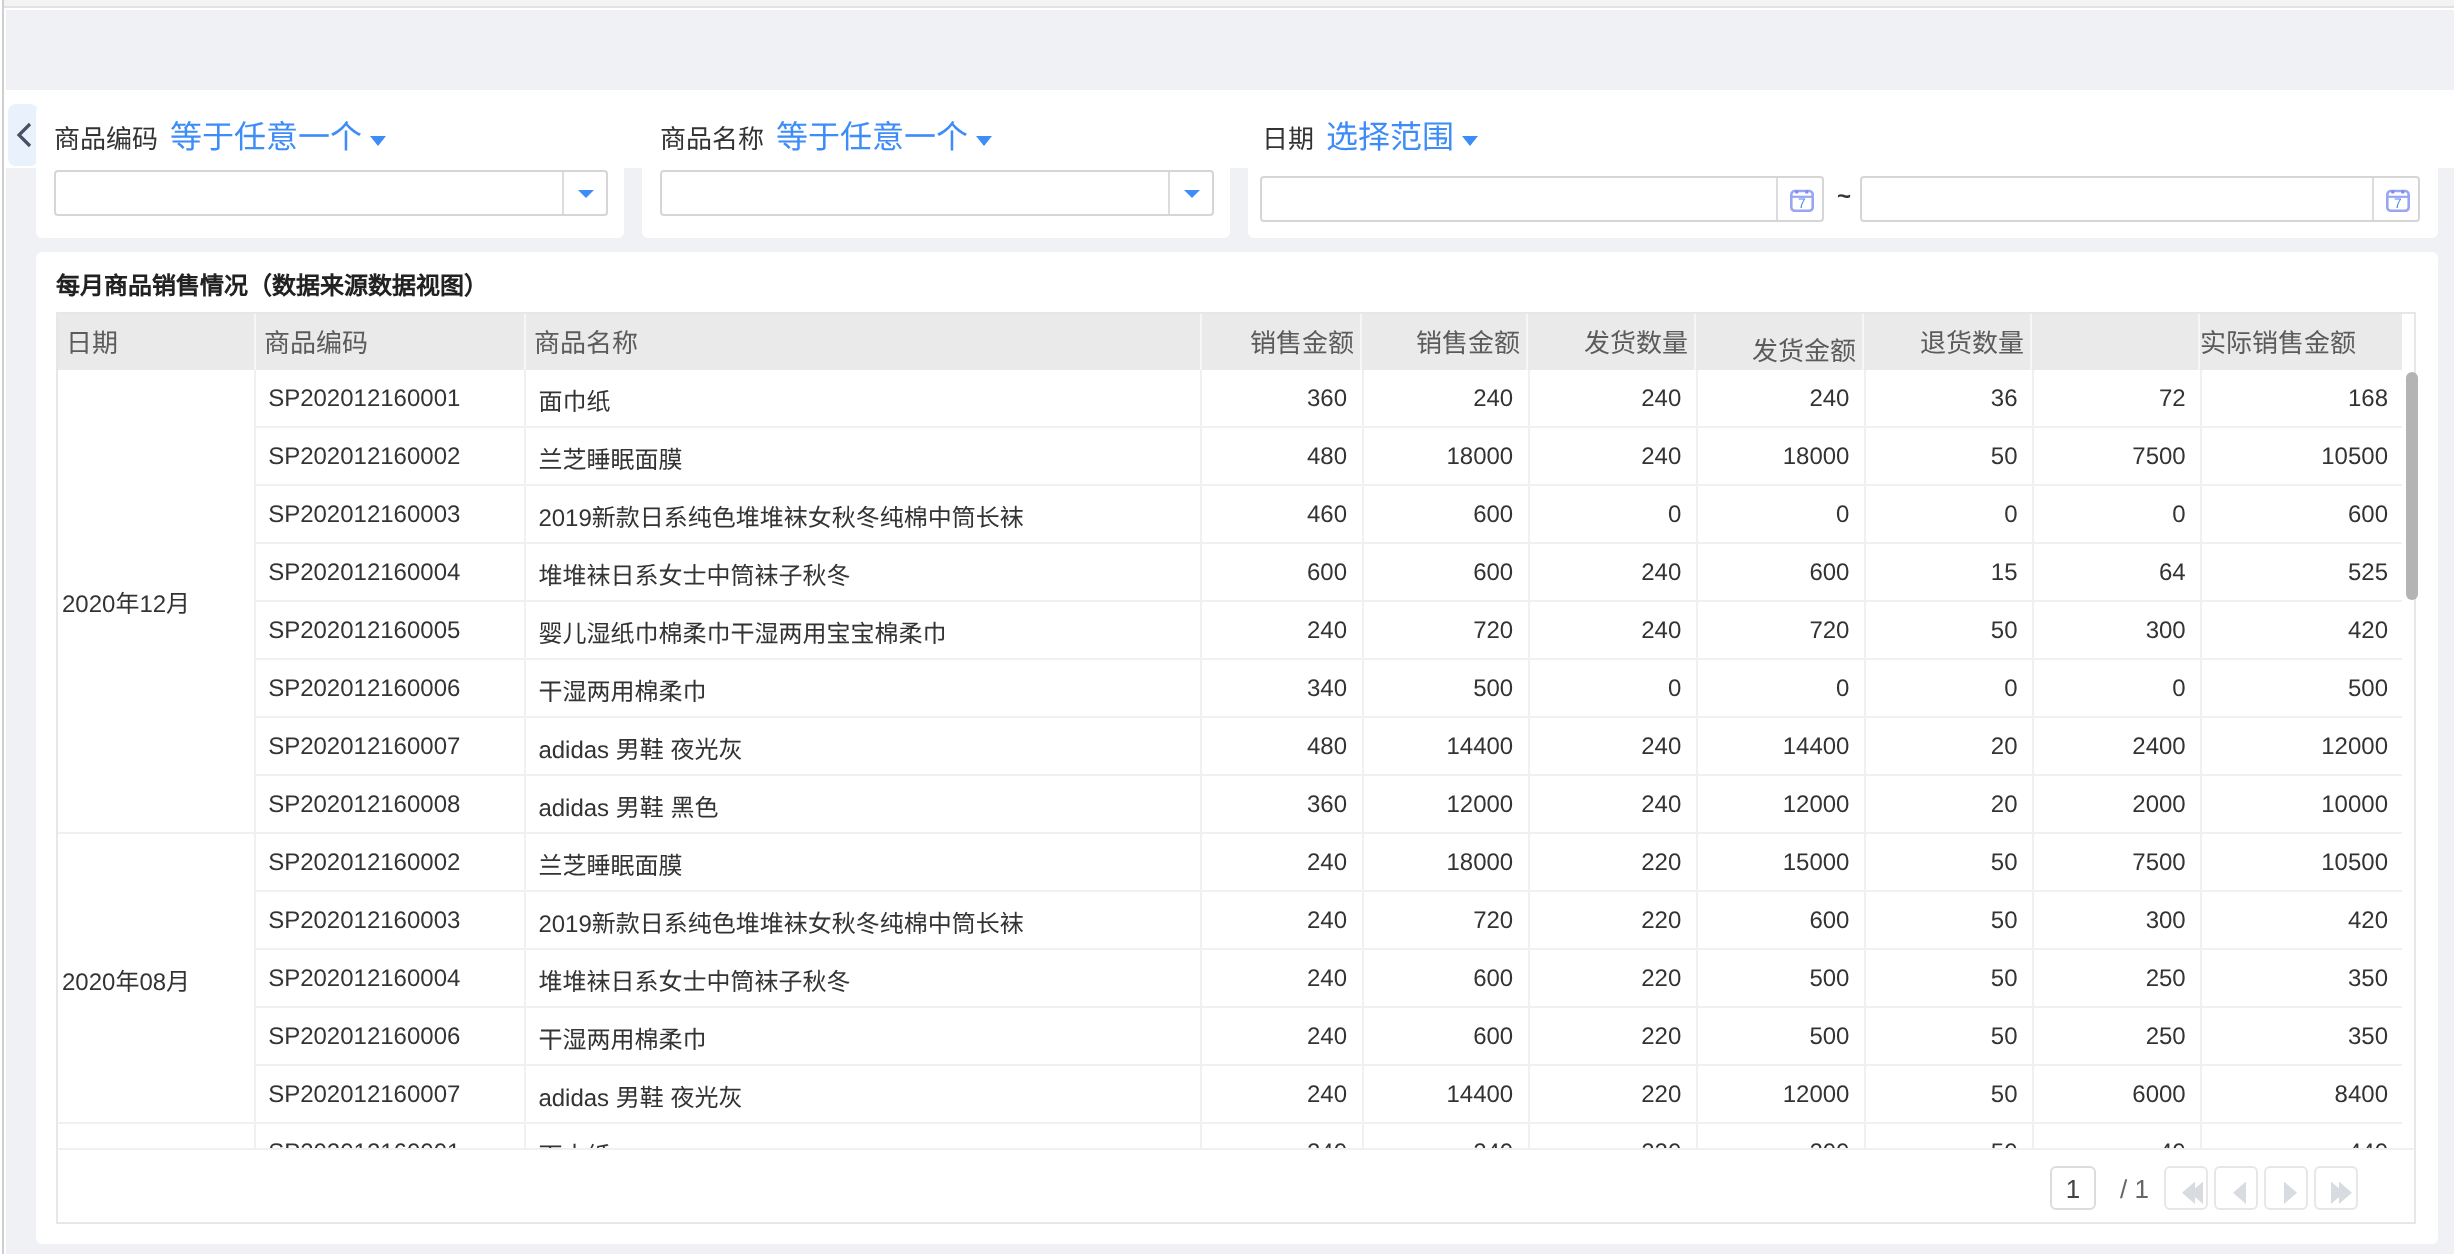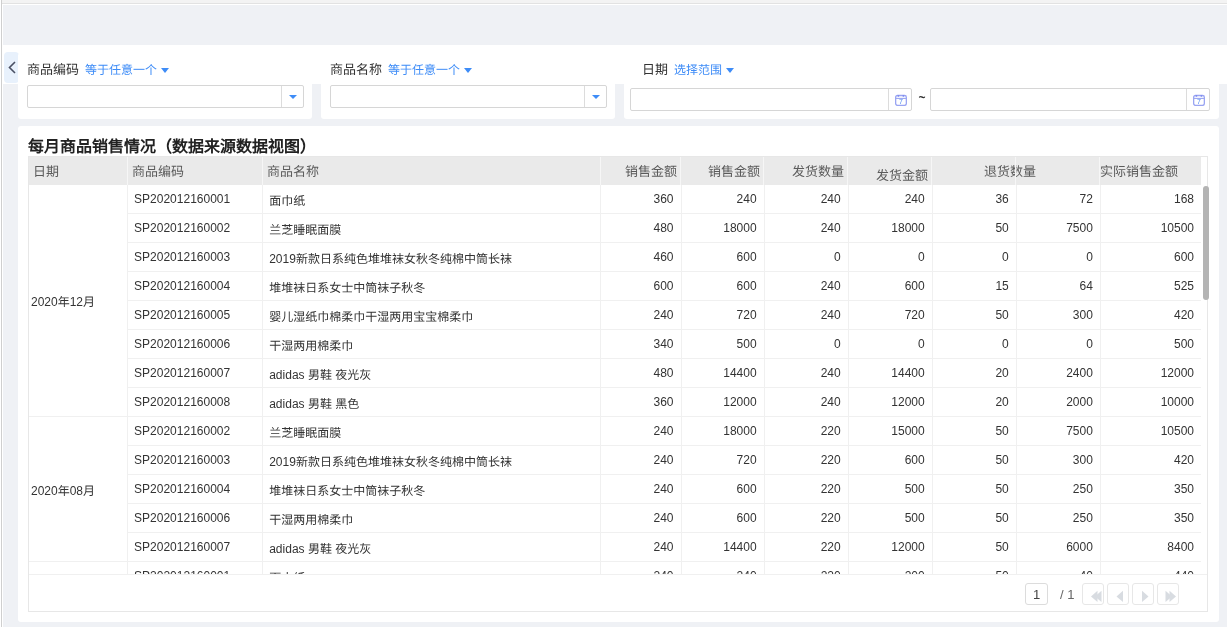--- a/index.html
+++ b/index.html
@@ -15,32 +15,32 @@
   #backbtn svg { position:absolute; left:4px; top:9px; }
   #htitle { left:24px; top:9px; height:30px; line-height:30px; font-size:12px; font-weight:500; color:#111; }
   #fullscr { right:16px; top:9px; height:30px; line-height:30px; font-size:12px; color:#4c1d95;text-decoration:underline; }
   #fullscr svg { vertical-align:-1px; margin-right:4px; }
   
   .card { background:#fff; border-radius:3px; }
   #fc1 { left:15px; top:48px; width:294px; height:66px; }
   #fc2 { left:318px; top:48px; width:294px; height:66px;text-align:center; }
   #fc3 { left:621px; top:48px; width:595px; height:66px; }
   .flabel { position:absolute; left:9px; top:7px; font-size:13px; color:#333; height:18px; line-height:19px; }
-  .fop { color:#3e8cf7; font-size:12px; margin-left:6px; }
+  .fop { color:#3e8cf7; font-size:16px; margin-left:6px; }
   .caret { display:inline-block; width:0; height:0; border-left:4px solid transparent; border-right:4px solid transparent; border-top:5px solid #3e8cf7; vertical-align:1px; margin-left:4px; }
   .selbox { position:absolute; left:9px; right:8px; top:32px; height:23px; border:1px solid #d6d6d6; border-radius:2px; background:#fff; }
   .selarrow { position:absolute; right:0; top:0; width:22px; height:21px; border-left:1px solid #dcdcdc; }
   .selarrow .caret { position:absolute; left:7px; top:9px; margin-left:0; border-left-width:4px; border-right-width:4px; border-top-width:4.5px; }
   .dinput { position:absolute; top:35px; height:23px; border:1px solid #d6d6d6; border-radius:2px; background:#fff; }
   .dsep { position:absolute; right:22px; top:0; width:1px; height:21px; background:#dcdcdc; }
   .calico { position:absolute; right:4px; top:5px; }
   #tilde { position:absolute; left:284px; top:38px; width:28px; text-align:center; font-size:12px; font-weight:700; color:#333; }
   
   #tcard { left:15px; top:121px; width:1201px; height:496px; }
-  #ttitle { position:absolute; left:10px; top:7px; font-size:16px; font-weight:700; color:#222; }
+  #ttitle { position:absolute; left:10px; top:7px; font-size:12px; font-weight:700; color:#222; }
   #tframe { position:absolute; left:10px; top:30px; width:1180px; height:456px; border:1px solid #e7e7e7; background:#fff; }
   #thead { position:absolute; left:0; top:0; width:1172px; height:28px; background:#eaeaea; }
   #thead .hc { position:absolute; top:0; height:28px; line-height:29px; font-size:13px; color:#5b5b5b; white-space:nowrap; overflow:hidden; }
   #thead .sep { position:absolute; top:0; width:1px; height:28px; background:#f6f6f6; }
   #tbodyclip { position:absolute; left:0; top:28px; width:1172px; height:390px; overflow:hidden; }
   table.grid { border-collapse:separate; border-spacing:0; table-layout:fixed; width:1172px; }
   table.grid td { height:29px; border-bottom:1px solid #f0f0f0; border-right:1px solid #f0f0f0; font-size:12px; color:#333; padding:0 7px 0 6px; white-space:nowrap; overflow:hidden; background:#fff; }
   table.grid td.num { text-align:right; }
   table.grid td.grp { vertical-align:middle; padding-left:2px; }
   table.grid td:last-child { border-right:none; }
@@ -80,21 +80,21 @@
   </div>
   <div class="abs card" id="fc2">
     <div class="flabel">商品名称<span class="fop">等于任意一个</span><span class="caret"></span></div>
     <div class="selbox">
         <div class="selarrow">
           <span class="caret"></span>
         </div>
       </div>
   </div>
   <div class="abs card" id="fc3">
-    <div class="flabel" style="left:18px;">日期<span class="fop">选择范围</span><span class="caret"></span></div>
+    <div class="flabel" style="left:7px;">日期<span class="fop">选择范围</span><span class="caret"></span></div>
     <div class="dinput" style="left:6px; width:282px;">
       <svg class="calico" width="12" height="12" viewBox="0 0 12 12">
           <rect x="0.65" y="1.5" width="10.7" height="9.9" rx="1.8" fill="none" stroke="#9aa5f2" stroke-width="1.3"></rect>
           <path d="M0.8 4.4 H11.2" stroke="#9aa5f2" stroke-width="1.1"></path>
           <path d="M3.4 1.1 v1.7 M8.4 1.1 v1.7" stroke="#7e8cf0" stroke-width="1.5"></path>
           <text x="6" y="10" font-size="7" fill="#4f8bf0" text-anchor="middle" font-family="Liberation Sans, sans-serif">7</text>
         </svg>
         <span class="dsep"></span>
     </div>
     <div id="tilde">~</div>
@@ -120,21 +120,21 @@
           <div class="hc" style="left: 234px; width: 338px; padding: 0px 0px 0px 4px;">商品名称</div>
           <div class="sep" style="left: 571px;"></div>
           <div class="hc" style="left: 572px; width: 80px; padding: 0px 4px 0px 0px; text-align: right;">销售金额</div>
           <div class="sep" style="left: 651px;"></div>
           <div class="hc" style="left: 652px; width: 83px; padding: 0px 4px 0px 0px; text-align: right;">销售金额</div>
           <div class="sep" style="left: 734px;"></div>
           <div class="hc" style="left: 735px; width: 84px; padding: 0px 4px 0px 0px; text-align: right;">发货数量</div>
           <div class="sep" style="left: 818px;"></div>
           <div class="hc" style="left: 819px; width: 84px; padding: 4px 4px 0px 0px; text-align: right;">发货金额</div>
           <div class="sep" style="left: 902px;"></div>
-          <div class="hc" style="left: 927px; width: 84px; padding: 0px 4px 0px 0px; text-align: right;">退货数量</div>
+          <div class="hc" style="left: 903px; width: 84px; padding: 0px 4px 0px 0px; text-align: right;">退货数量</div>
           <div class="sep" style="left: 986px;"></div>
           <div class="hc" style="left: 987px; width: 84px; padding: 0px 4px 0px 0px; text-align: right; margin-top: 26px;">退货金额</div>
           <div class="sep" style="left: 1070px;"></div>
           <div class="hc" style="left: 1071px; width: 100px; padding: 0px 4px 0px 0px; ">实际销售金额</div>
         </div>
       <div id="tbodyclip">
           <table class="grid">
             <colgroup id="cols">
               <col style="width: 99px;">
               <col style="width: 135px;">

